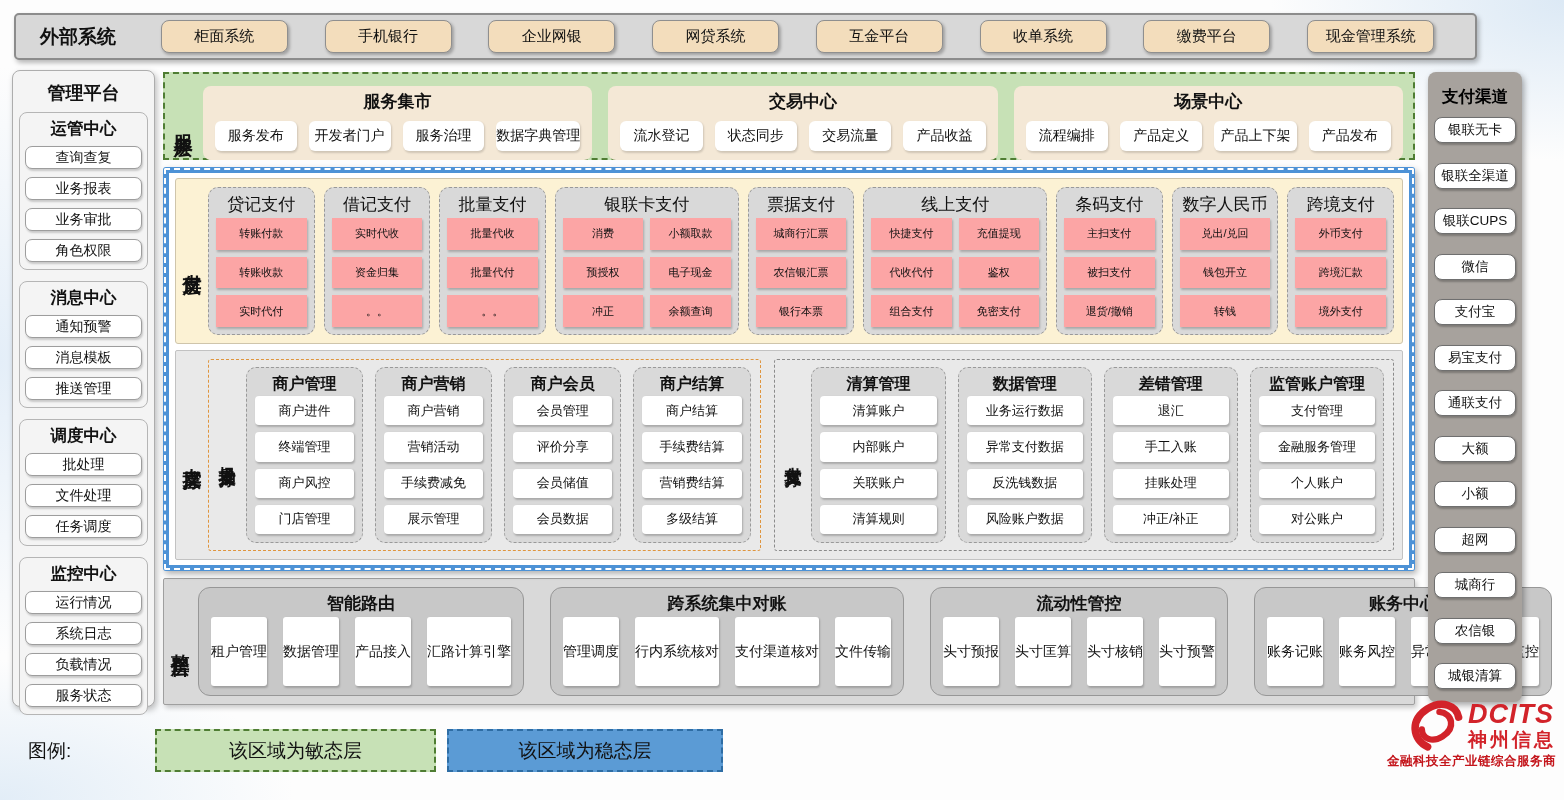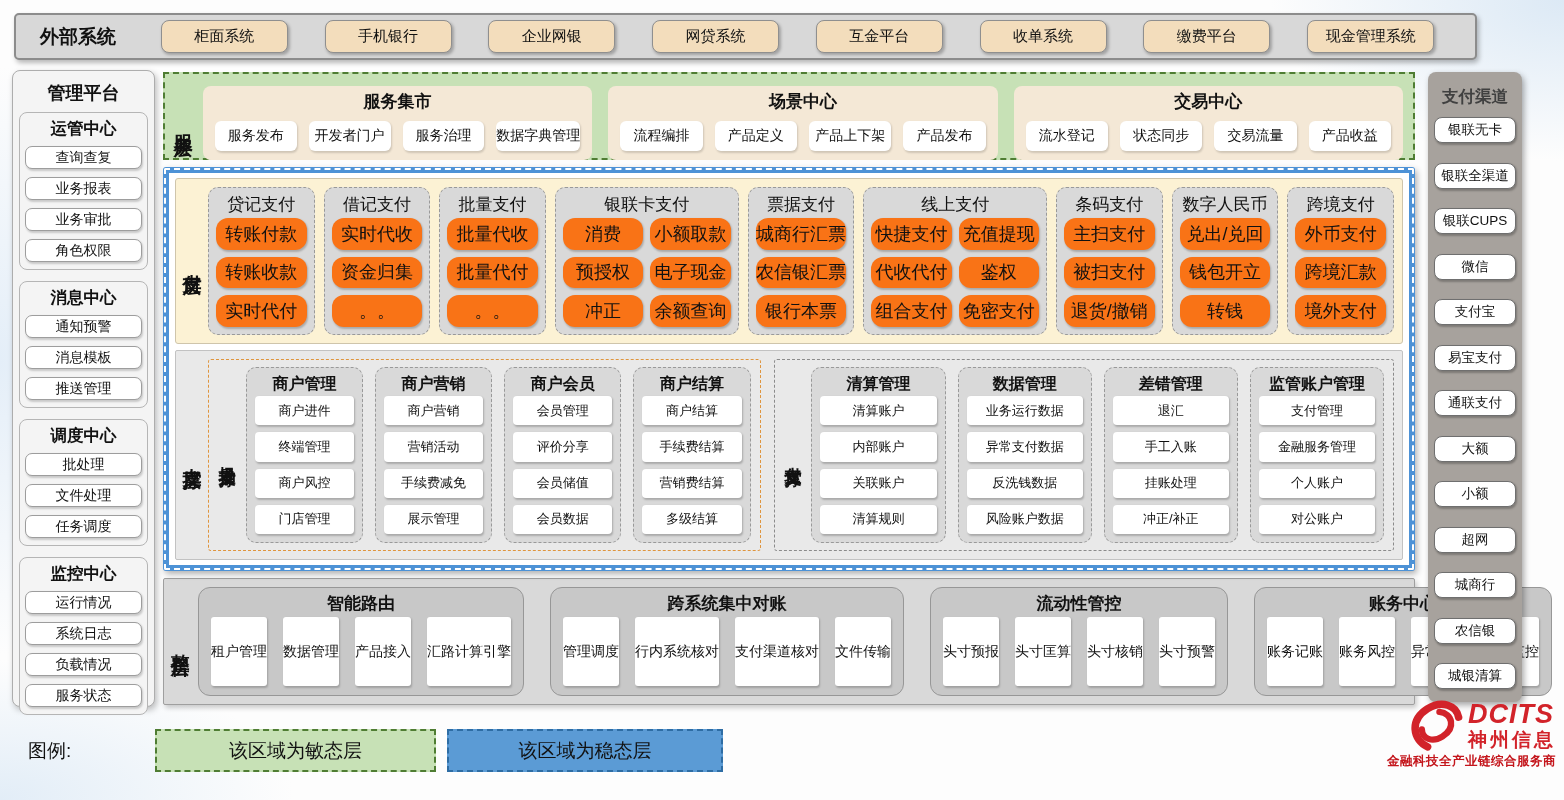--- a/index.html
+++ b/index.html
@@ -59,22 +59,22 @@
   
   .payment-layer{height:166px;background:#fcf2d4;border:1px solid #cfc5ab;border-radius:3px;display:flex;
     align-items:center;gap:6px;padding:9px 8px 9px 6px}
   .pay-cols{flex:1;display:flex;gap:9px;height:148px}
   .pay-col{flex:1;background:#d9d9d9;border:1.6px dashed #999;border-radius:10px;padding:3px 7px 7px;
     display:flex;flex-direction:column}
   .pay-col[data-cols="2"]{flex:1.85}
   .pay-col-title{font-weight:normal;font-size:17px;text-align:center;height:27px;line-height:27px;white-space:nowrap}
   .pay-items{flex:1;display:grid;grid-template-columns:1fr;gap:7px}
   .pay-col[data-cols="2"] .pay-items{grid-template-columns:1fr 1fr}
-  .pay-btn{background:#f97316;border-radius:12px;display:flex;align-items:center;justify-content:center;
-    font-size:18px;white-space:nowrap;box-shadow:1px 1.5px 2px rgba(0,0,0,.22)}
+  .pay-btn{background:#fca5a5;border-radius:0;display:flex;align-items:center;justify-content:center;
+    font-size:11px;white-space:nowrap;box-shadow:1px 1.5px 2px rgba(0,0,0,.22)}
 
   
   .support-layer{margin-top:6px;height:210px;background:#e9e9e9;border:1px solid #c2c2c2;border-radius:2px;
     display:flex;align-items:center;gap:6px;padding:9px 8px 9px 6px}
   .support-groups{flex:1;display:flex;gap:13px;height:192px}
   .support-group{border-radius:3px;display:flex;align-items:center;gap:10px;padding:7px 9px}
   .support-group[data-style="scene"]{flex:5.5;border:1.6px dashed #df953e}
   .support-group[data-style="pay"]{flex:6.2;border:1.6px dashed #8b8b8b}
   .group-label{font-size:17px;letter-spacing:1px}
   .sup-cols{flex:1;display:flex;gap:12px;height:176px}
@@ -92,21 +92,21 @@
   .int-panel{flex:1;background:#c8c8c8;border:1.2px solid #979797;border-radius:12px;padding:2px 12px 9px;
     display:flex;flex-direction:column}
   .int-title{font-weight:bold;font-size:17px;text-align:center;height:27px;line-height:27px;white-space:nowrap}
   .int-items{flex:1;display:grid;grid-template-columns:1fr 1fr 1fr 1fr;gap:24px 16px}
   .int-btn{background:#fff;border-radius:3px;display:flex;align-items:center;justify-content:center;
     font-size:14px;white-space:nowrap;box-shadow:1px 1.5px 2px rgba(0,0,0,.2)}
 
   
   .right-sidebar{position:absolute;left:1428px;top:72px;width:94px;height:630px;background:#a7a29d;
     border-radius:8px;box-shadow:2px 3px 6px rgba(0,0,0,.35);padding:8px 6px;display:flex;flex-direction:column}
-  .channel-title{color:#404040;font-weight:bold;font-size:16.5px;text-align:center;padding:6px 0 2px;white-space:nowrap}
+  .channel-title{color:#000000;font-weight:bold;font-size:16.5px;text-align:center;padding:6px 0 2px;white-space:nowrap}
   .channels{flex:1;display:flex;flex-direction:column;justify-content:space-between;padding:7px 0 5px}
   .channel-btn{height:26px;background:#fff;border:1px solid #6f6f6f;border-radius:8px;display:flex;
     align-items:center;justify-content:center;font-size:13.5px;white-space:nowrap;
     box-shadow:1px 1.5px 2px rgba(0,0,0,.25)}
 
   
   .legend-label{position:absolute;left:28px;top:738px;font-size:19px}
   .legend-box{position:absolute;top:729px;height:43px;display:flex;align-items:center;justify-content:center;font-size:19px}
   .legend-agile{left:155px;width:281px;background:#c7e1b6;border:2.5px dashed #4f7d33}
   .legend-stable{left:447px;width:276px;background:#5b9bd5;border:2.5px dashed #2e6da4}
@@ -216,44 +216,44 @@
 
                 <div class="service-btn">开发者门户</div>
 
                 <div class="service-btn">服务治理</div>
 
                 <div class="service-btn">数据字典管理</div>
               </div>
           </div>
 
           <div class="service-panel">
+            <div class="service-panel-title">交易中心</div>
+            <div class="service-items">
+
+                <div class="service-btn">流水登记</div>
+
+                <div class="service-btn">状态同步</div>
+
+                <div class="service-btn">交易流量</div>
+
+                <div class="service-btn">产品收益</div>
+              </div>
+          </div>
+
+          <div class="service-panel">
             <div class="service-panel-title">场景中心</div>
             <div class="service-items">
 
                 <div class="service-btn">流程编排</div>
 
                 <div class="service-btn">产品定义</div>
 
                 <div class="service-btn">产品上下架</div>
 
                 <div class="service-btn">产品发布</div>
-              </div>
-          </div>
-
-          <div class="service-panel">
-            <div class="service-panel-title">交易中心</div>
-            <div class="service-items">
-
-                <div class="service-btn">流水登记</div>
-
-                <div class="service-btn">状态同步</div>
-
-                <div class="service-btn">交易流量</div>
-
-                <div class="service-btn">产品收益</div>
               </div>
           </div>
         </div>
     </section>
 
     <section class="stable">
 
       <div class="payment-layer">
         <div class="v-label">支付层</div>
         <div class="pay-cols">

